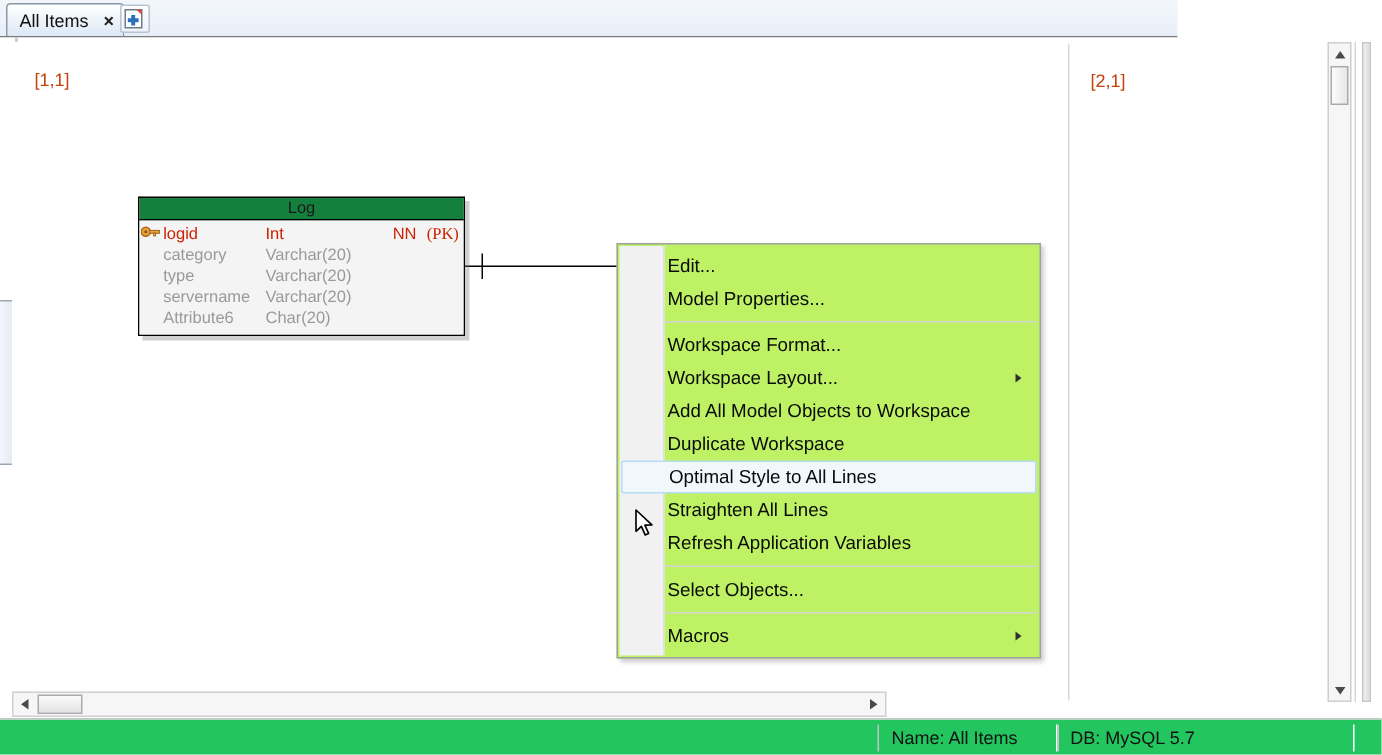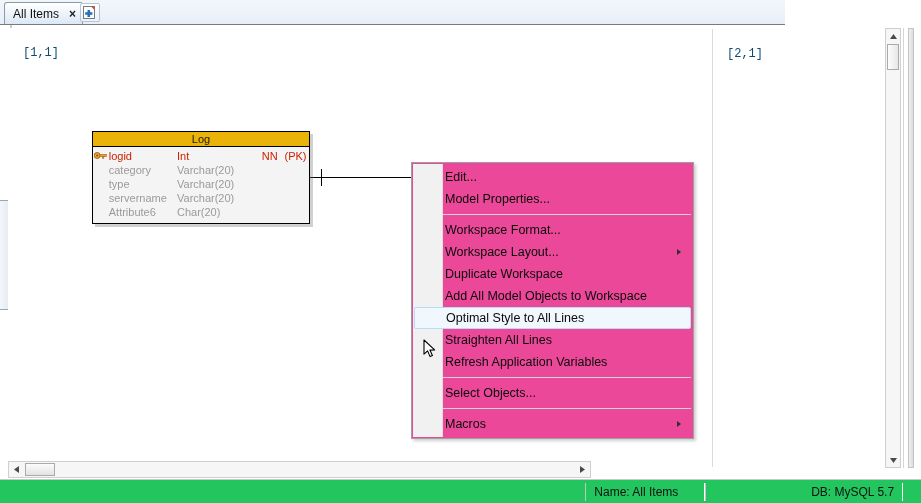--- a/index.html
+++ b/index.html
@@ -91,24 +91,23 @@
   }
   #left-edge-line {
     position: absolute;
     left: 10px; top: 0px;
     width: 2px; height: 450px;
     background: #c9cfd6;
   }
 
   .page-label {
     position: absolute;
-    color: #0c4a6e;
+    color: #c2410c;
     font-size: 12px;
     white-space: nowrap;
-    font-family: Liberation Mono, monospace;
   }
   #page-divider {
     position: absolute;
     left: 703px; top: 0px;
     width: 1px; height: 440px;
     background: #d9d9d9;
   }
 
   
   #entity-log {
@@ -119,39 +118,39 @@
     border: 1px solid #000000;
     box-sizing: border-box;
     box-shadow: 3px 3px 0 rgba(120,120,120,0.35);
   }
   #entity-log .ent-title {
     height: 14px;
     line-height: 14px;
     text-align: center;
     font-size: 11px;
     color: #1a1a1a;
-    background: #eab308;
+    background: #15803d;
     border-bottom: 1px solid #000;
   }
   #entity-log .ent-body {
     padding: 2px 0 4px 0;
     background: #f4f4f4;
   }
   .ent-row {
     display: flex;
     align-items: center;
     height: 14px;
     font-size: 11px;
     white-space: nowrap;
   }
   .ent-row .c-key   { width: 18px; text-align:center; }
   .ent-row .c-name  { width: 78px; }
   .ent-row .c-type  { width: 74px; }
   .ent-row .c-nn    { width: 26px; margin-left: 20px; }
-  .ent-row .c-pk    { width: 28px; }
+  .ent-row .c-pk    { width: 28px; font-family: Liberation Serif, serif; }
   .ent-row.pk { color: #cc2200; }
   .ent-row.norm { color: #9a9a9a; }
 
   
   #rel-line {
     position: absolute;
     left: 301px; top: 148px;
     width: 102px; height: 1px;
     background: #000;
   }
@@ -160,21 +159,21 @@
     left: 312px; top: 140px;
     width: 1px; height: 17px;
     background: #000;
   }
 
   
   #ctx-menu {
     position: absolute;
     left: 402px; top: 133px;
     width: 283px;
-    background: #ec4899;
+    background: #bef264;
     border: 1px solid #a0a0a0;
     box-sizing: border-box;
     padding: 3px 0;
     box-shadow: 2px 2px 3px rgba(0,0,0,0.20);
     font-size: 12.5px;
   }
   #ctx-menu .gutter {
     position: absolute;
     left: 1px; top: 1px;
     width: 29px; bottom: 1px;
@@ -305,21 +304,21 @@
     line-height: 18px;
     font-size: 12px;
     color: #111;
     padding: 0 8px;
     border-left: 1px solid #c4c4c4;
     border-right: 1px solid #ffffff;
     box-sizing: border-box;
     white-space: nowrap;
   }
   #sb-name { width: 120px; }
-  #sb-db  { width: 200px; text-align: right; }
+  #sb-db  { width: 200px; }
   #statusbar .grip {
     margin-left: auto;
     margin-right: 4px;
     width: 14px; height: 14px;
   }
 </style>
 </head>
 <body>
 
 <div id="tabstrip">
@@ -418,24 +417,24 @@
       <div class="msep"></div>
 
       <div class="mi">
         <span>Workspace Format...</span>
       </div>
       <div class="mi">
         <span>Workspace Layout...</span>
         <span class="arrow"></span>
       </div>
       <div class="mi">
+        <span>Add All Model Objects to Workspace</span>
+      </div>
+      <div class="mi">
         <span>Duplicate Workspace</span>
-      </div>
-      <div class="mi">
-        <span>Add All Model Objects to Workspace</span>
       </div>
       <div class="mi sel">
         <span>Optimal Style to All Lines</span>
       </div>
       <div class="mi">
         <span>Straighten All Lines</span>
       </div>
       <div class="mi">
         <span>Refresh Application Variables</span>
       </div>

